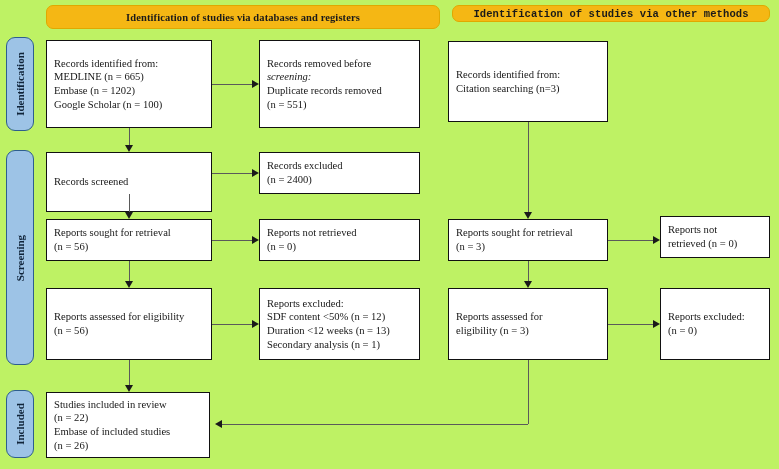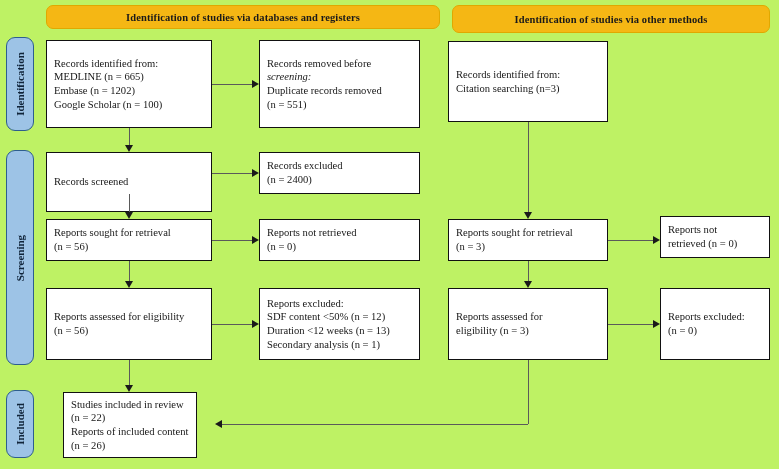--- a/index.html
+++ b/index.html
@@ -99,21 +99,21 @@
   }
 </style>
 </head>
 <body>
 
 <div id="canvas">
 
   <div class="hdr" style="left:46px; top:5px; width:394px; height:24px;">
     <span>Identification of studies via databases and registers</span>
   </div>
-  <div class="hdr" style="left:452px; top:5px; width:318px; height:28px;">
+  <div class="hdr" style="left:452px; top:5px; width:318px; height:17px;font-family:Liberation Mono, monospace;">
     <span>Identification of studies via other methods</span>
   </div>
 
   <div class="sidebar" style="left:6px; top:37px; width:28px; height:94px;">
     <span>Identification</span>
   </div>
   <div class="sidebar" style="left:6px; top:150px; width:28px; height:215px;">
     <span>Screening</span>
   </div>
   <div class="sidebar" style="left:6px; top:390px; width:28px; height:68px;">
@@ -174,25 +174,25 @@
 
   <div class="box" style="left:259px; top:288px; width:161px; height:72px;">
     <div class="lines">
       <div>Reports excluded:</div>
       <div>SDF content &lt;50% (n = 12)</div>
       <div>Duration &lt;12 weeks (n = 13)</div>
       <div>Secondary analysis (n = 1)</div>
     </div>
   </div>
 
-  <div class="box" style="left:46px; top:392px; width:134px; height:66px;margin-left:17px;">
+  <div class="box" style="left:46px; top:392px; width:164px; height:66px;">
     <div class="lines">
       <div>Studies included in review</div>
       <div>(n = 22)</div>
-      <div>Reports of included content</div>
+      <div>Embase of included studies</div>
       <div>(n = 26)</div>
     </div>
   </div>
 
   <div class="box" style="left:448px; top:41px; width:160px; height:81px;">
     <div class="lines">
       <div>Records identified from:</div>
       <div>Citation searching (n=3)</div>
     </div>
   </div>

